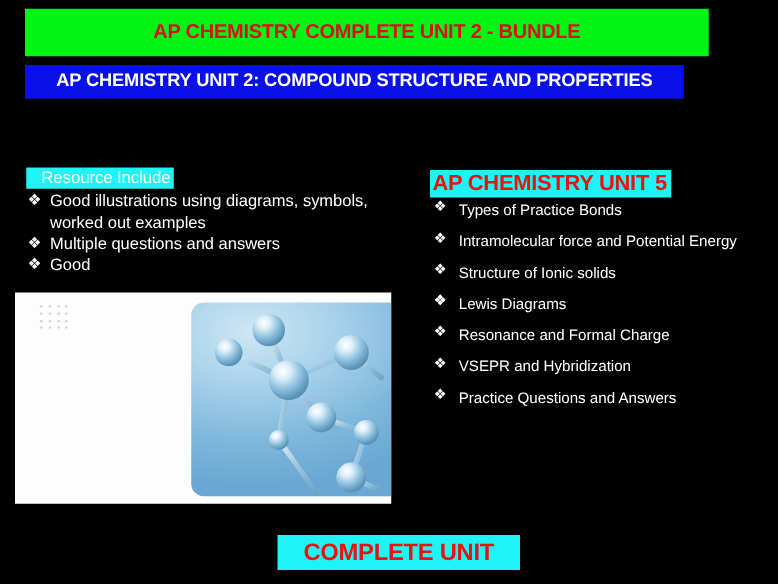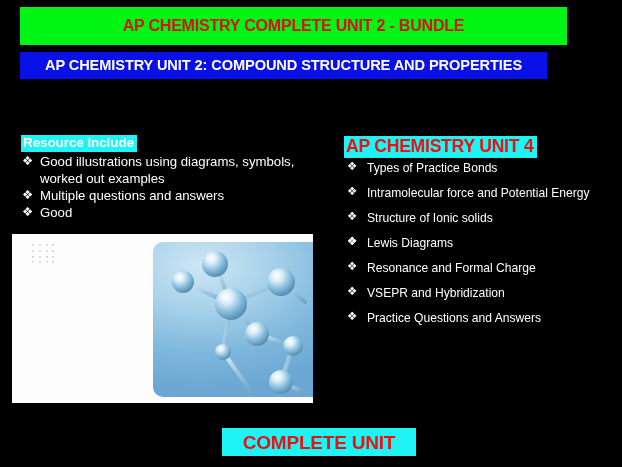--- a/index.html
+++ b/index.html
@@ -84,23 +84,23 @@
   .left-col {
     position: absolute;
     left: 21px;
     top: 133px;
     width: 300px;
   }
   .res-head {
     display: inline-block;
     background: #1ef3f5;
     color: #ffffff;
-    font-weight: bold;
+    font-weight: normal;
     font-size: 13.5px;
-    padding: 1px 3px 2px 2px;
+    padding: 1px 3px 2px 12px;
     line-height: 1.05;
     letter-spacing: -0.1px;
   }
   ul.bullets {
     list-style: none;
     margin: 2px 0 0 0;
     padding: 0;
   }
   ul.bullets li {
     position: relative;
@@ -269,21 +269,21 @@
         <span>Multiple questions and answers</span>
       </li>
       <li>
         <span class="bul">❖</span>
         <span>Good</span>
       </li>
     </ul>
   </div>
 
   <div class="right-col">
-    <div class="unit-head">AP CHEMISTRY UNIT 4</div>
+    <div class="unit-head">AP CHEMISTRY UNIT 5</div>
     <ul class="bullets2">
       <li>
         <span class="bul">❖</span>
         <span>Types of Practice Bonds</span>
       </li>
       <li>
         <span class="bul">❖</span>
         <span>Intramolecular force and Potential Energy</span>
       </li>
       <li>

